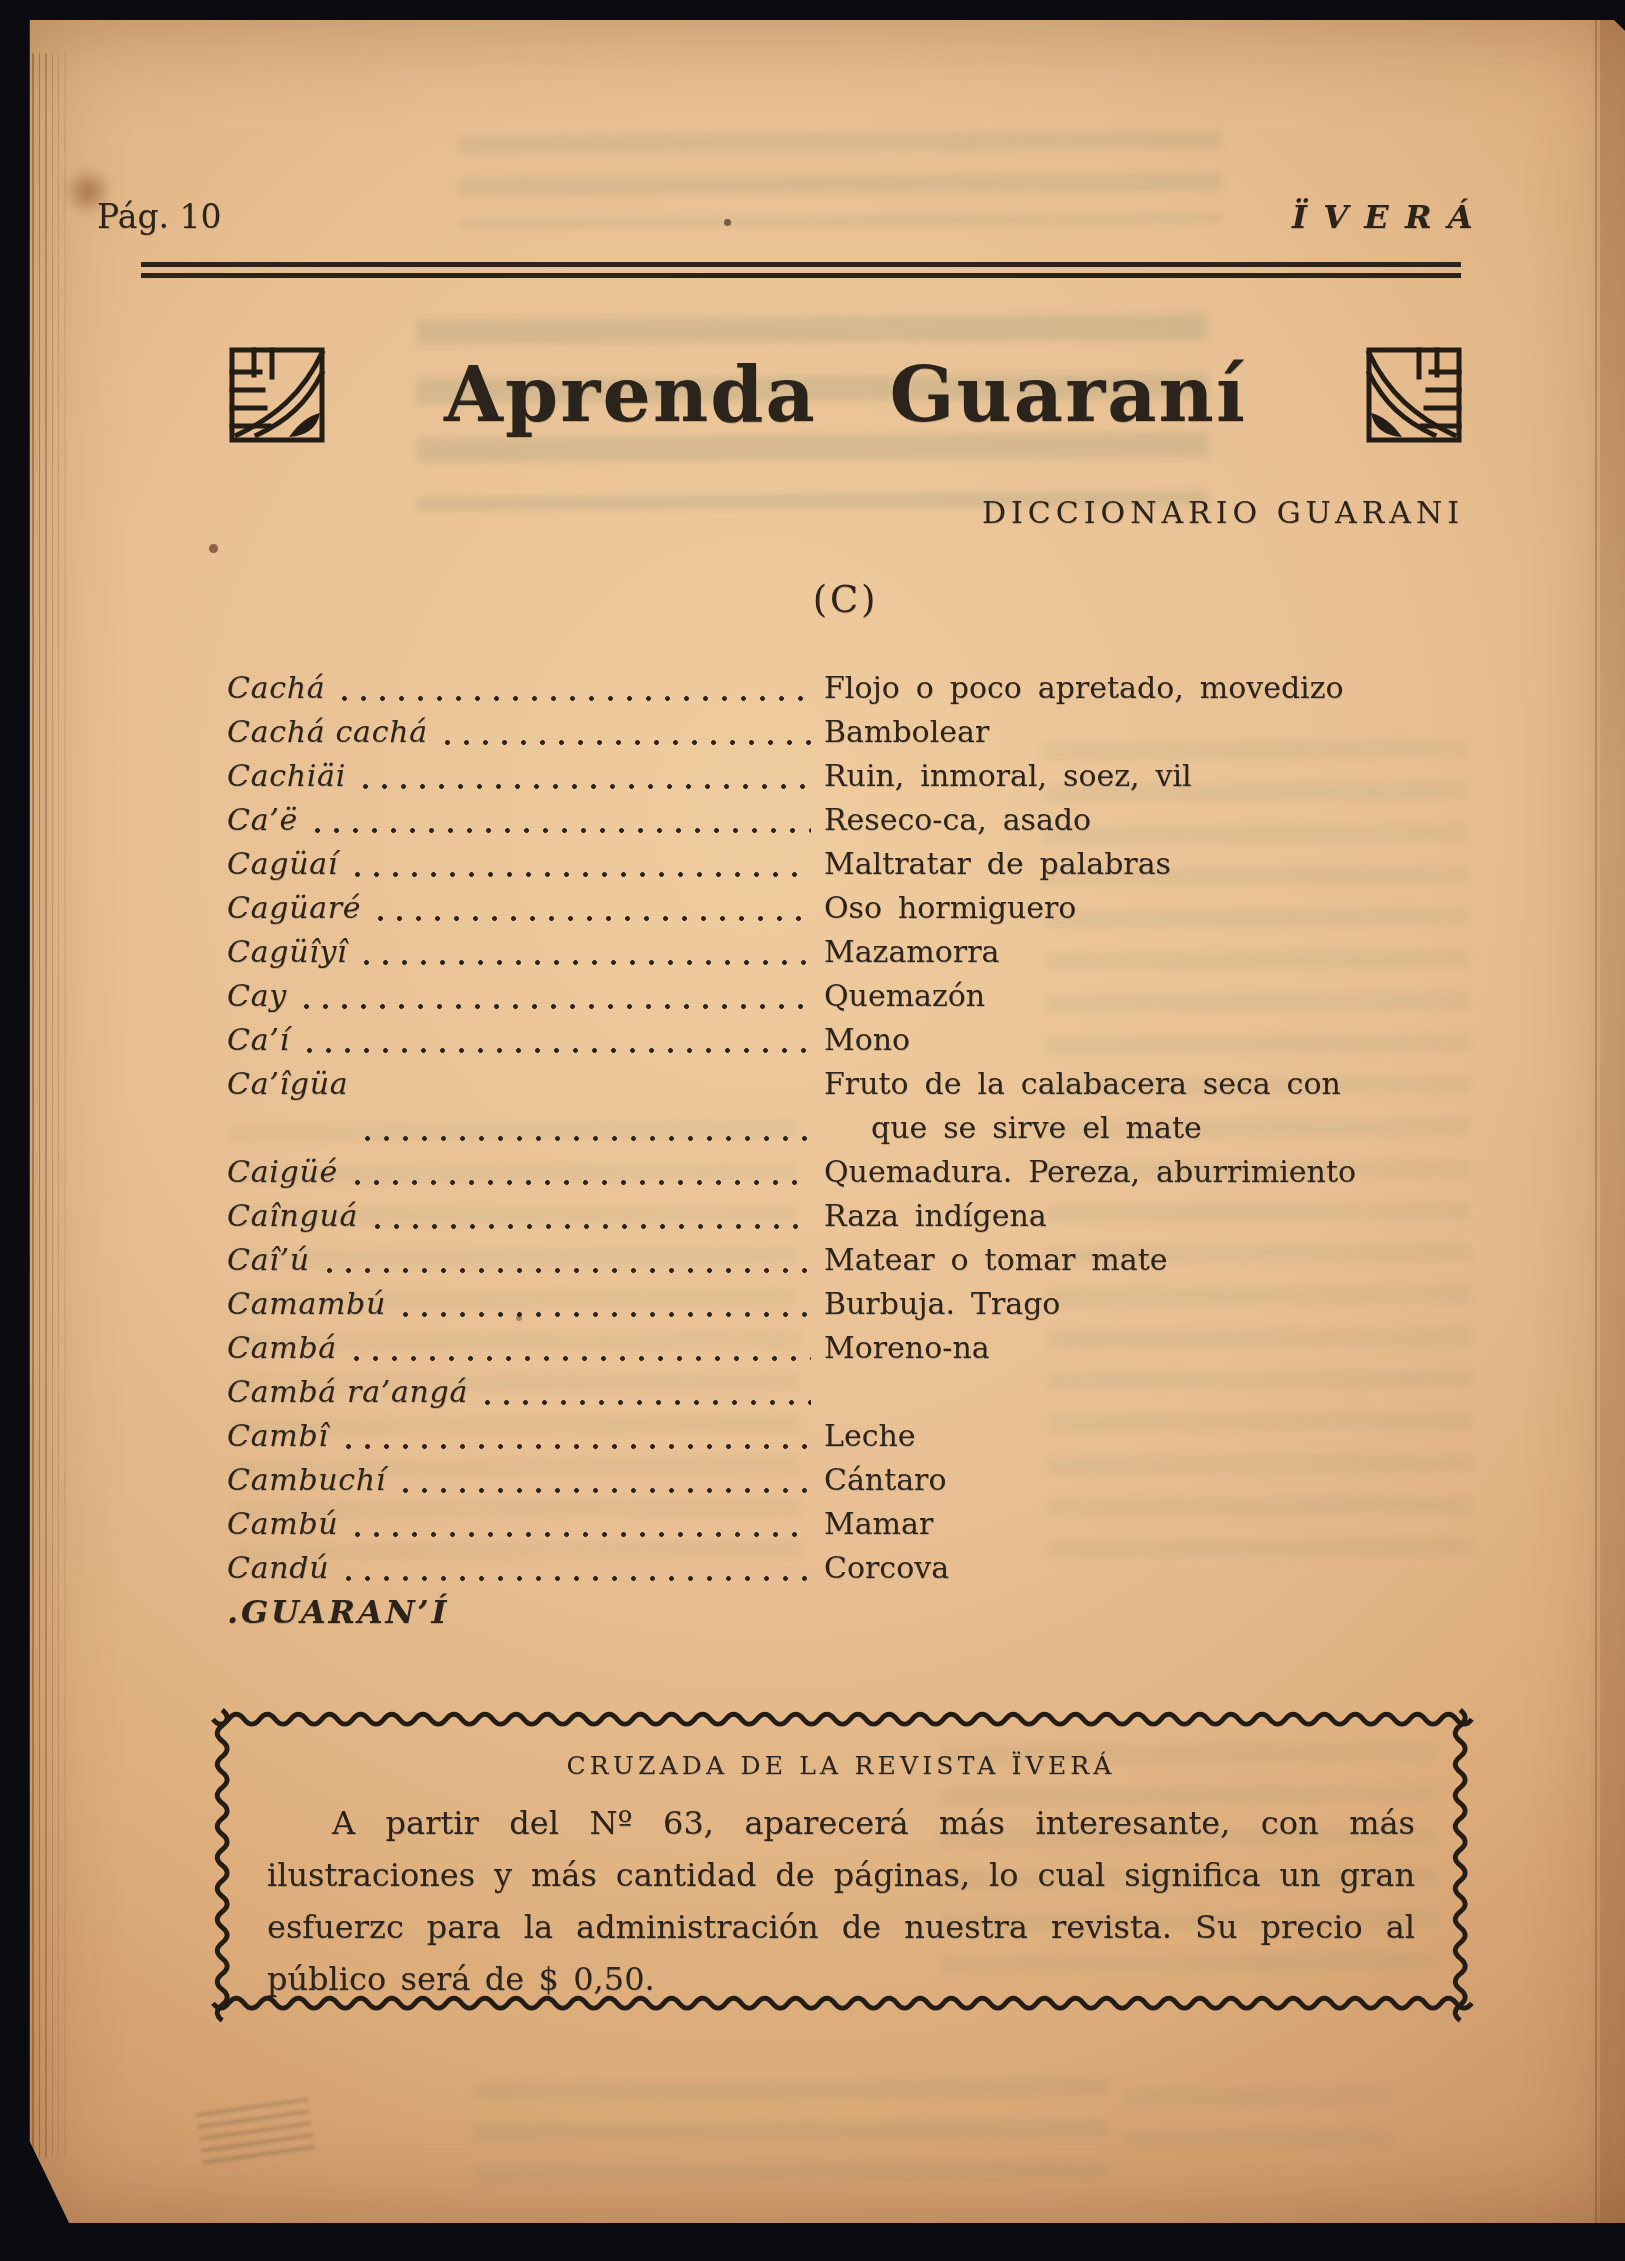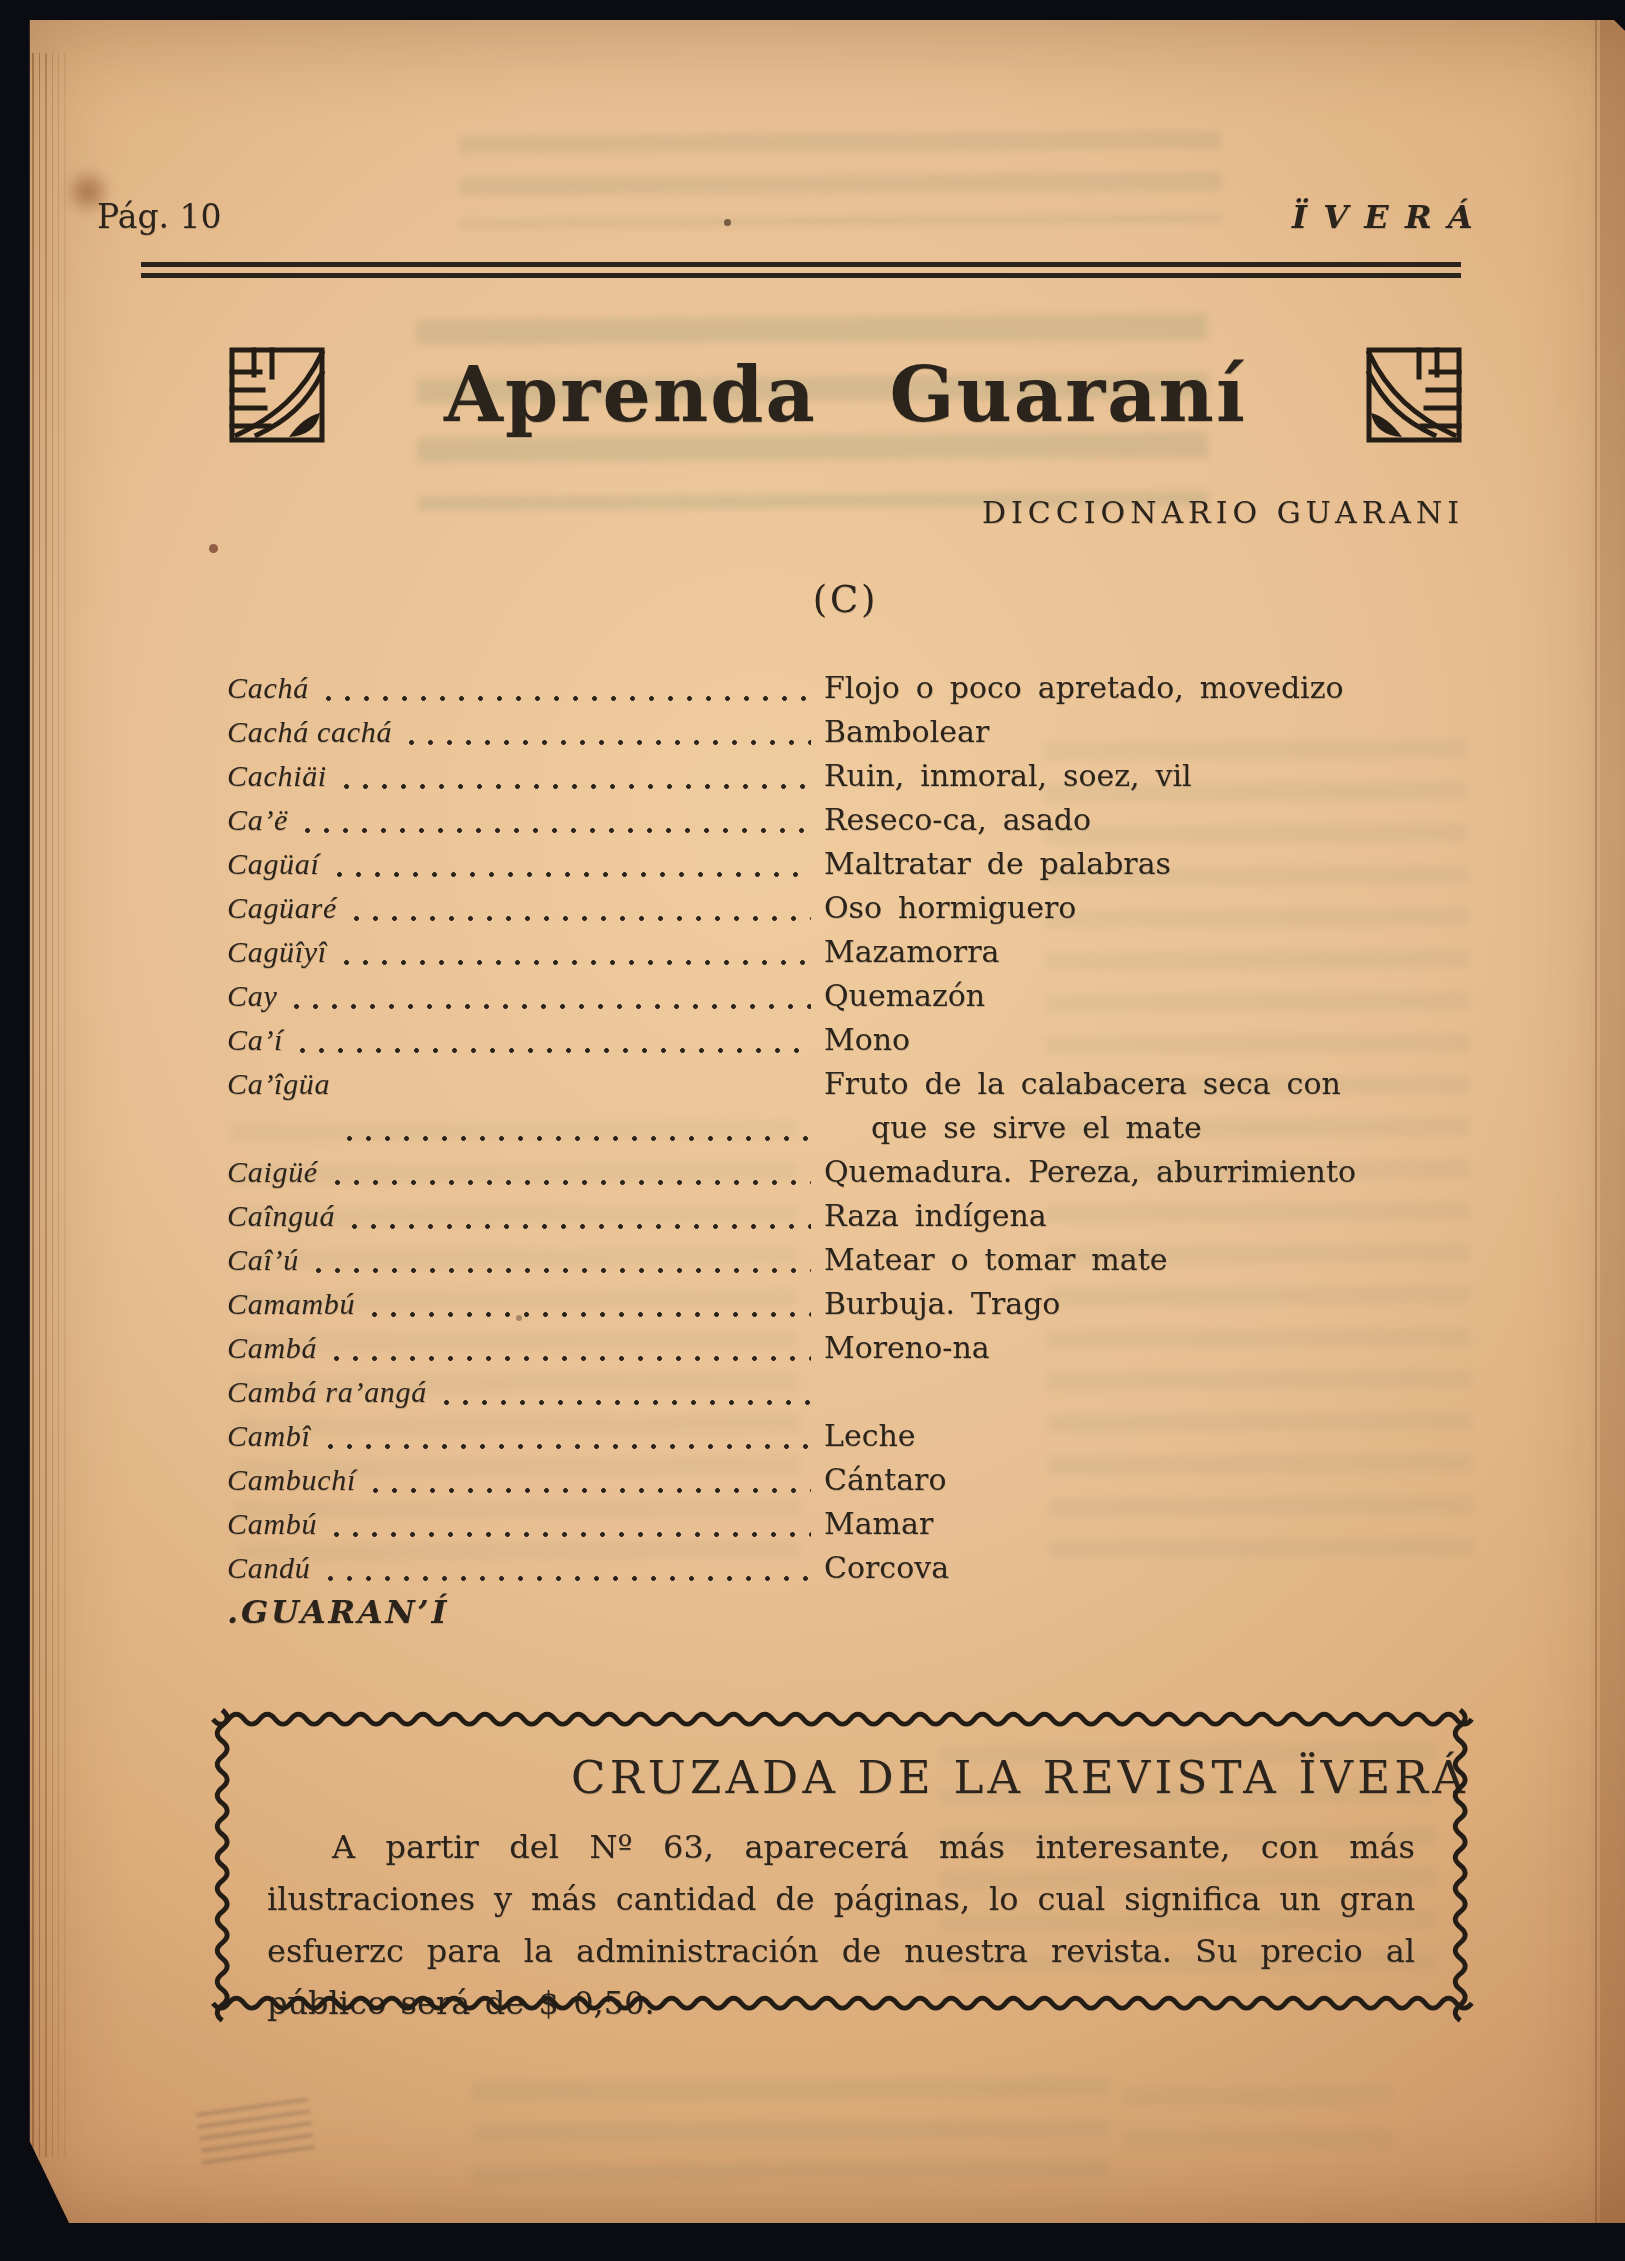--- a/index.html
+++ b/index.html
@@ -43,36 +43,36 @@
   .orn{width:100px;height:100px;flex:none;}
   .orn svg{width:100%;height:100%;}
   .orn.right svg{transform:scaleX(-1);}
   .main-title{flex:1;text-align:center;font-size:76px;font-weight:bold;letter-spacing:2.1px;word-spacing:44px;line-height:1.1;}
   .subtitle{position:absolute;left:204px;right:161px;top:475px;text-align:right;font-size:30px;letter-spacing:5px;}
   .section-letter{position:absolute;left:206px;right:161px;top:558px;text-align:center;font-size:37px;letter-spacing:2.8px;}
   
   .dict{position:absolute;left:206px;right:161px;top:646px;}
   .drow{display:flex;line-height:44px;font-size:30px;}
   .tw{display:flex;width:597px;flex:none;}
-  .term{font-style:italic;white-space:nowrap;letter-spacing:0.7px;font-family:Liberation Serif, serif;}
+  .term{font-style:italic;white-space:nowrap;letter-spacing:0.7px;}
   .leader{flex:1;margin:0 12.7px 9.2px 17px;align-self:flex-end;height:5px;
     background-image:radial-gradient(circle at 2.5px 2.5px, #2b241c 2.1px, rgba(0,0,0,0) 2.6px);
     background-size:19px 5px;background-repeat:repeat-x;}
   .def{flex:1;word-spacing:6.4px;}
   .cont{display:block;margin-left:47px;}
   .signature{margin-top:2.8px;text-align:left;padding-right:119px;font-style:italic;font-weight:bold;font-size:32px;letter-spacing:2.8px;}
   
   .notice{position:absolute;left:192px;top:1690px;width:1256px;height:302px;}
   .wave{position:absolute;overflow:visible;}
   .wave path{stroke:#241d15;fill:none;stroke-width:7;}
   .wave.wtop{left:0;top:0;}
   .wave.wbottom{left:0;bottom:0;}
   .wave.wleft{left:0;top:0;}
   .wave.wright{right:0;top:0;}
-  .notice-title{margin:41px 0 16px;text-align:right;font-size:45px;letter-spacing:4.2px;font-weight:normal;}
+  .notice-title{margin:41px 0 16px;text-align:center;font-size:25px;letter-spacing:4.2px;font-weight:normal;}
   .notice-body{margin:17px 54px 0;font-size:32px;line-height:52px;text-align:justify;text-indent:65px;word-spacing:4.2px;}
   
   .ghost{position:absolute;filter:blur(3.5px);transform:rotate(-.4deg);
     background:repeating-linear-gradient(180deg, rgba(104,126,96,.30) 0 18.4px, rgba(0,0,0,0) 18.4px 42px);}
   .g1{left:438px;top:113px;width:763px;height:92px;opacity:.40;}
   .g2{left:396px;top:297px;width:791px;height:191px;opacity:.45;
       background:repeating-linear-gradient(180deg, rgba(100,124,94,.34) 0 25.4px, rgba(0,0,0,0) 25.4px 59px);}
   .g3{left:1025px;top:721px;width:424px;height:820px;opacity:.26;}
   .g4{left:212px;top:1102px;width:565px;height:452px;opacity:.20;}
   .g5{left:919px;top:1724px;width:495px;height:233px;opacity:.24;}

